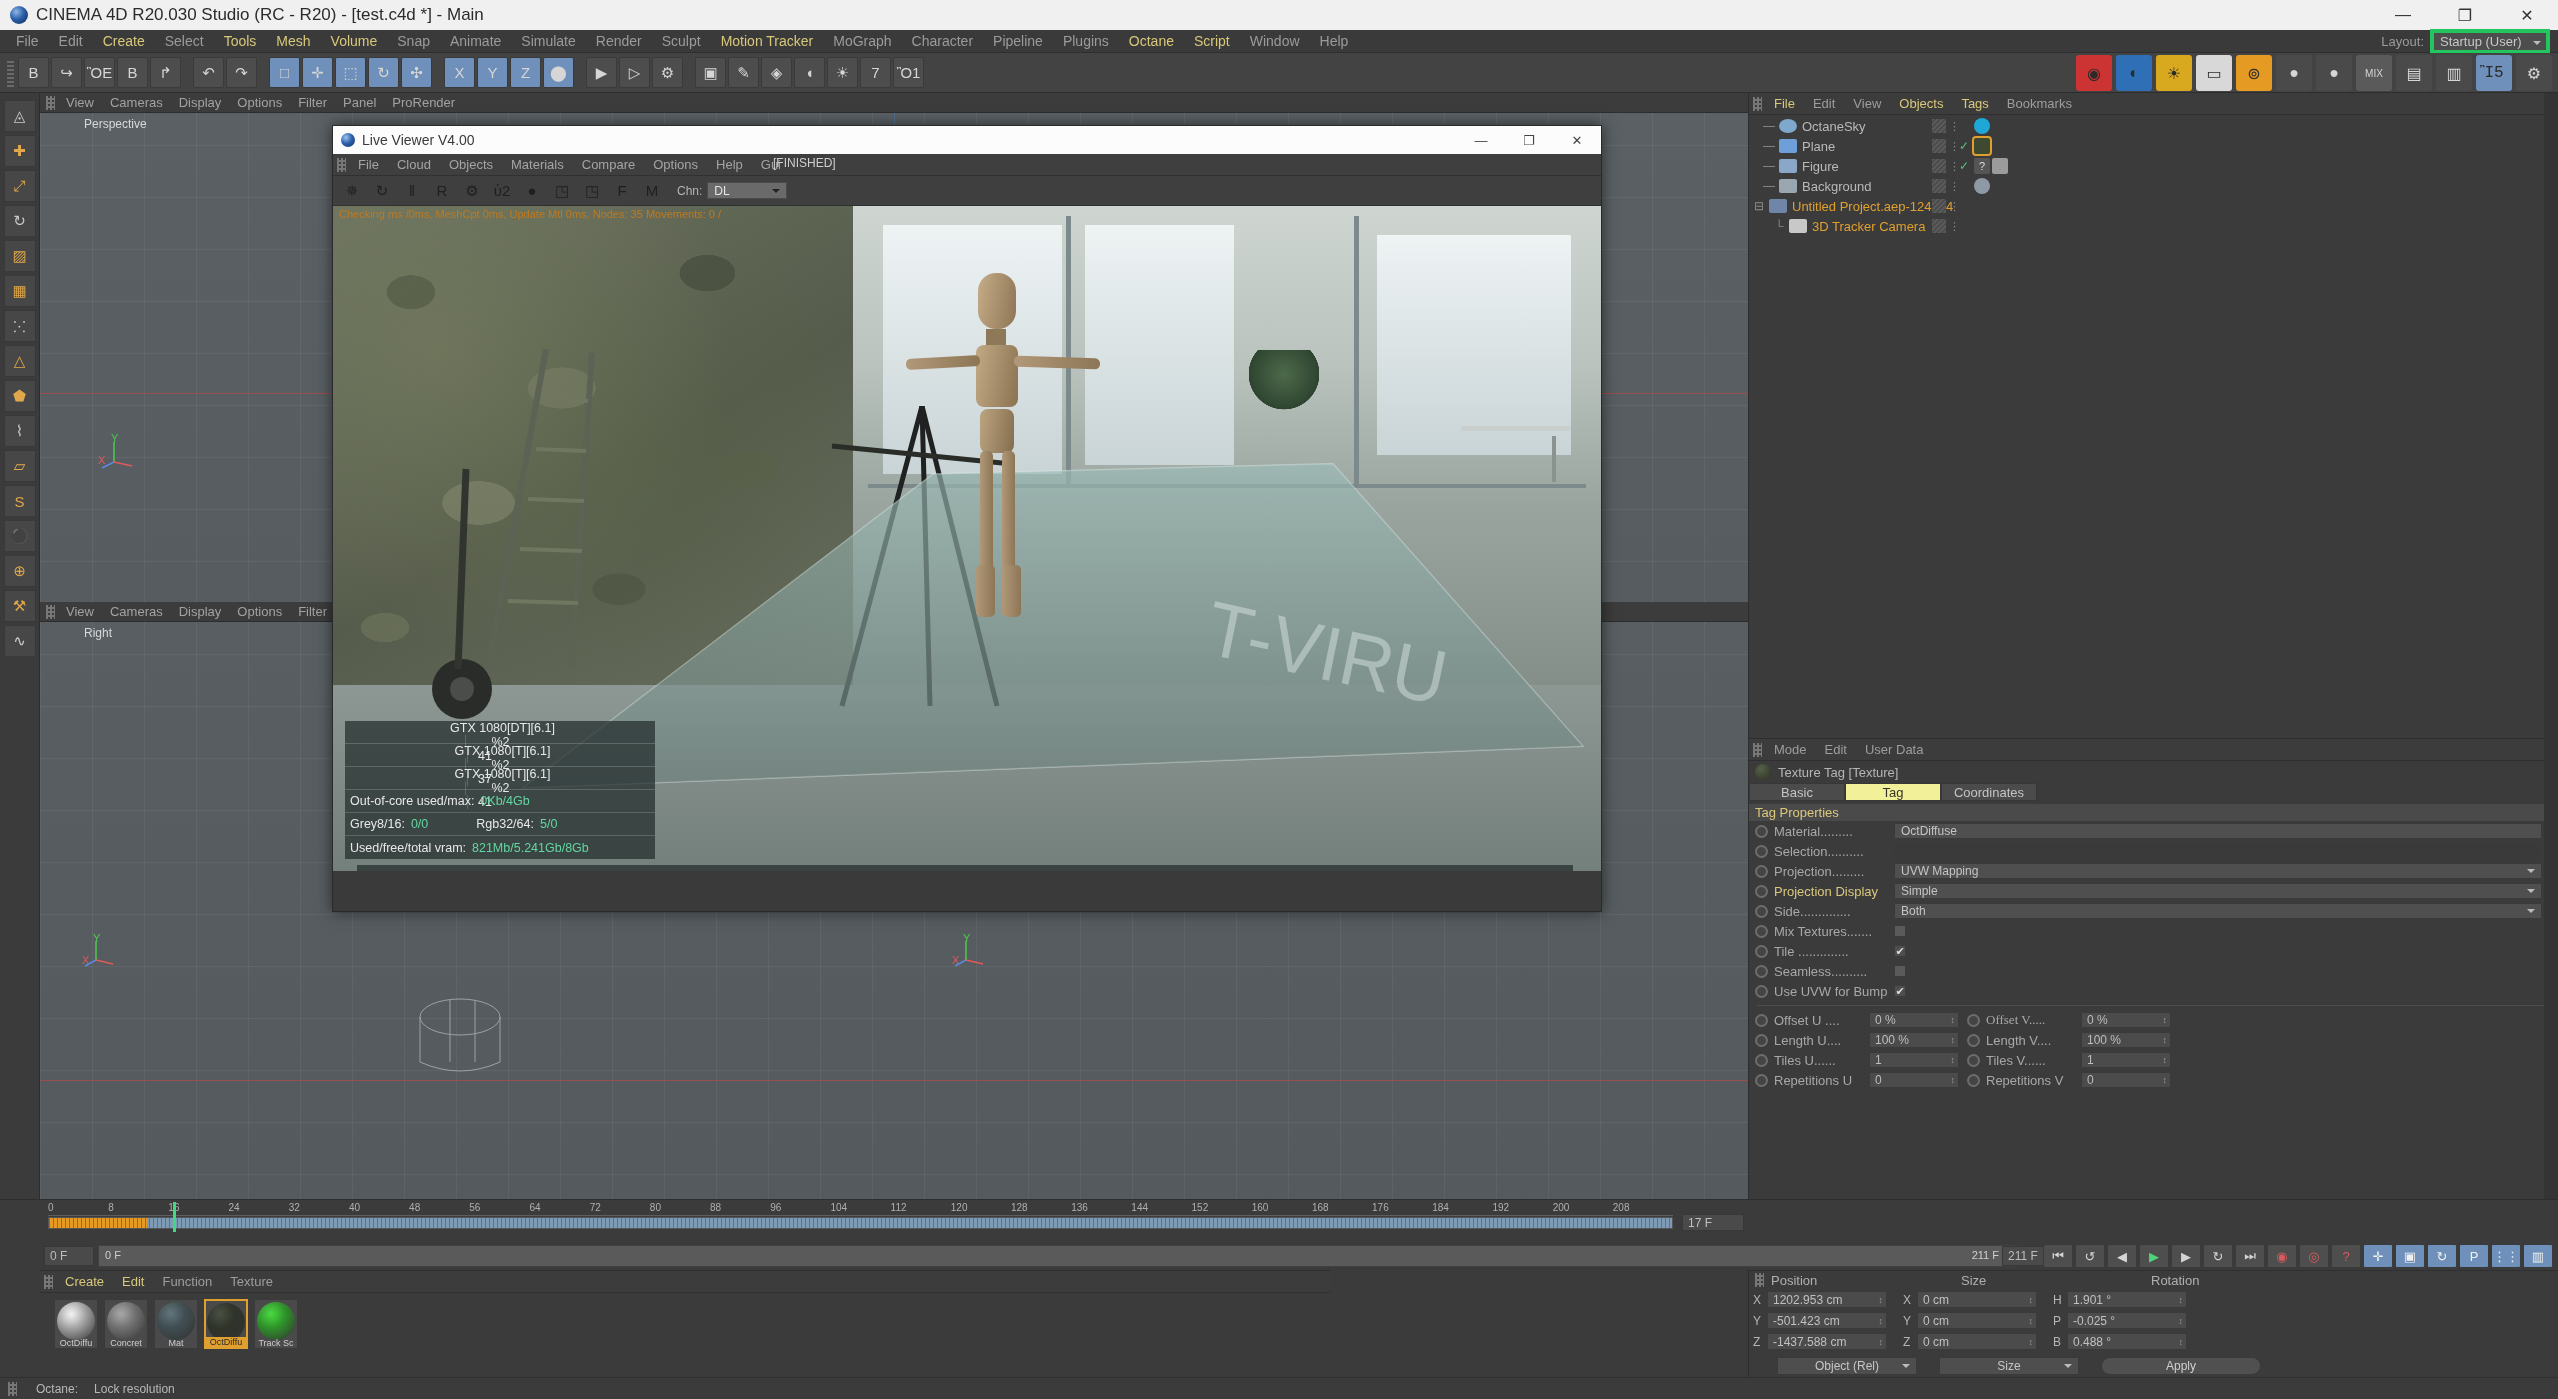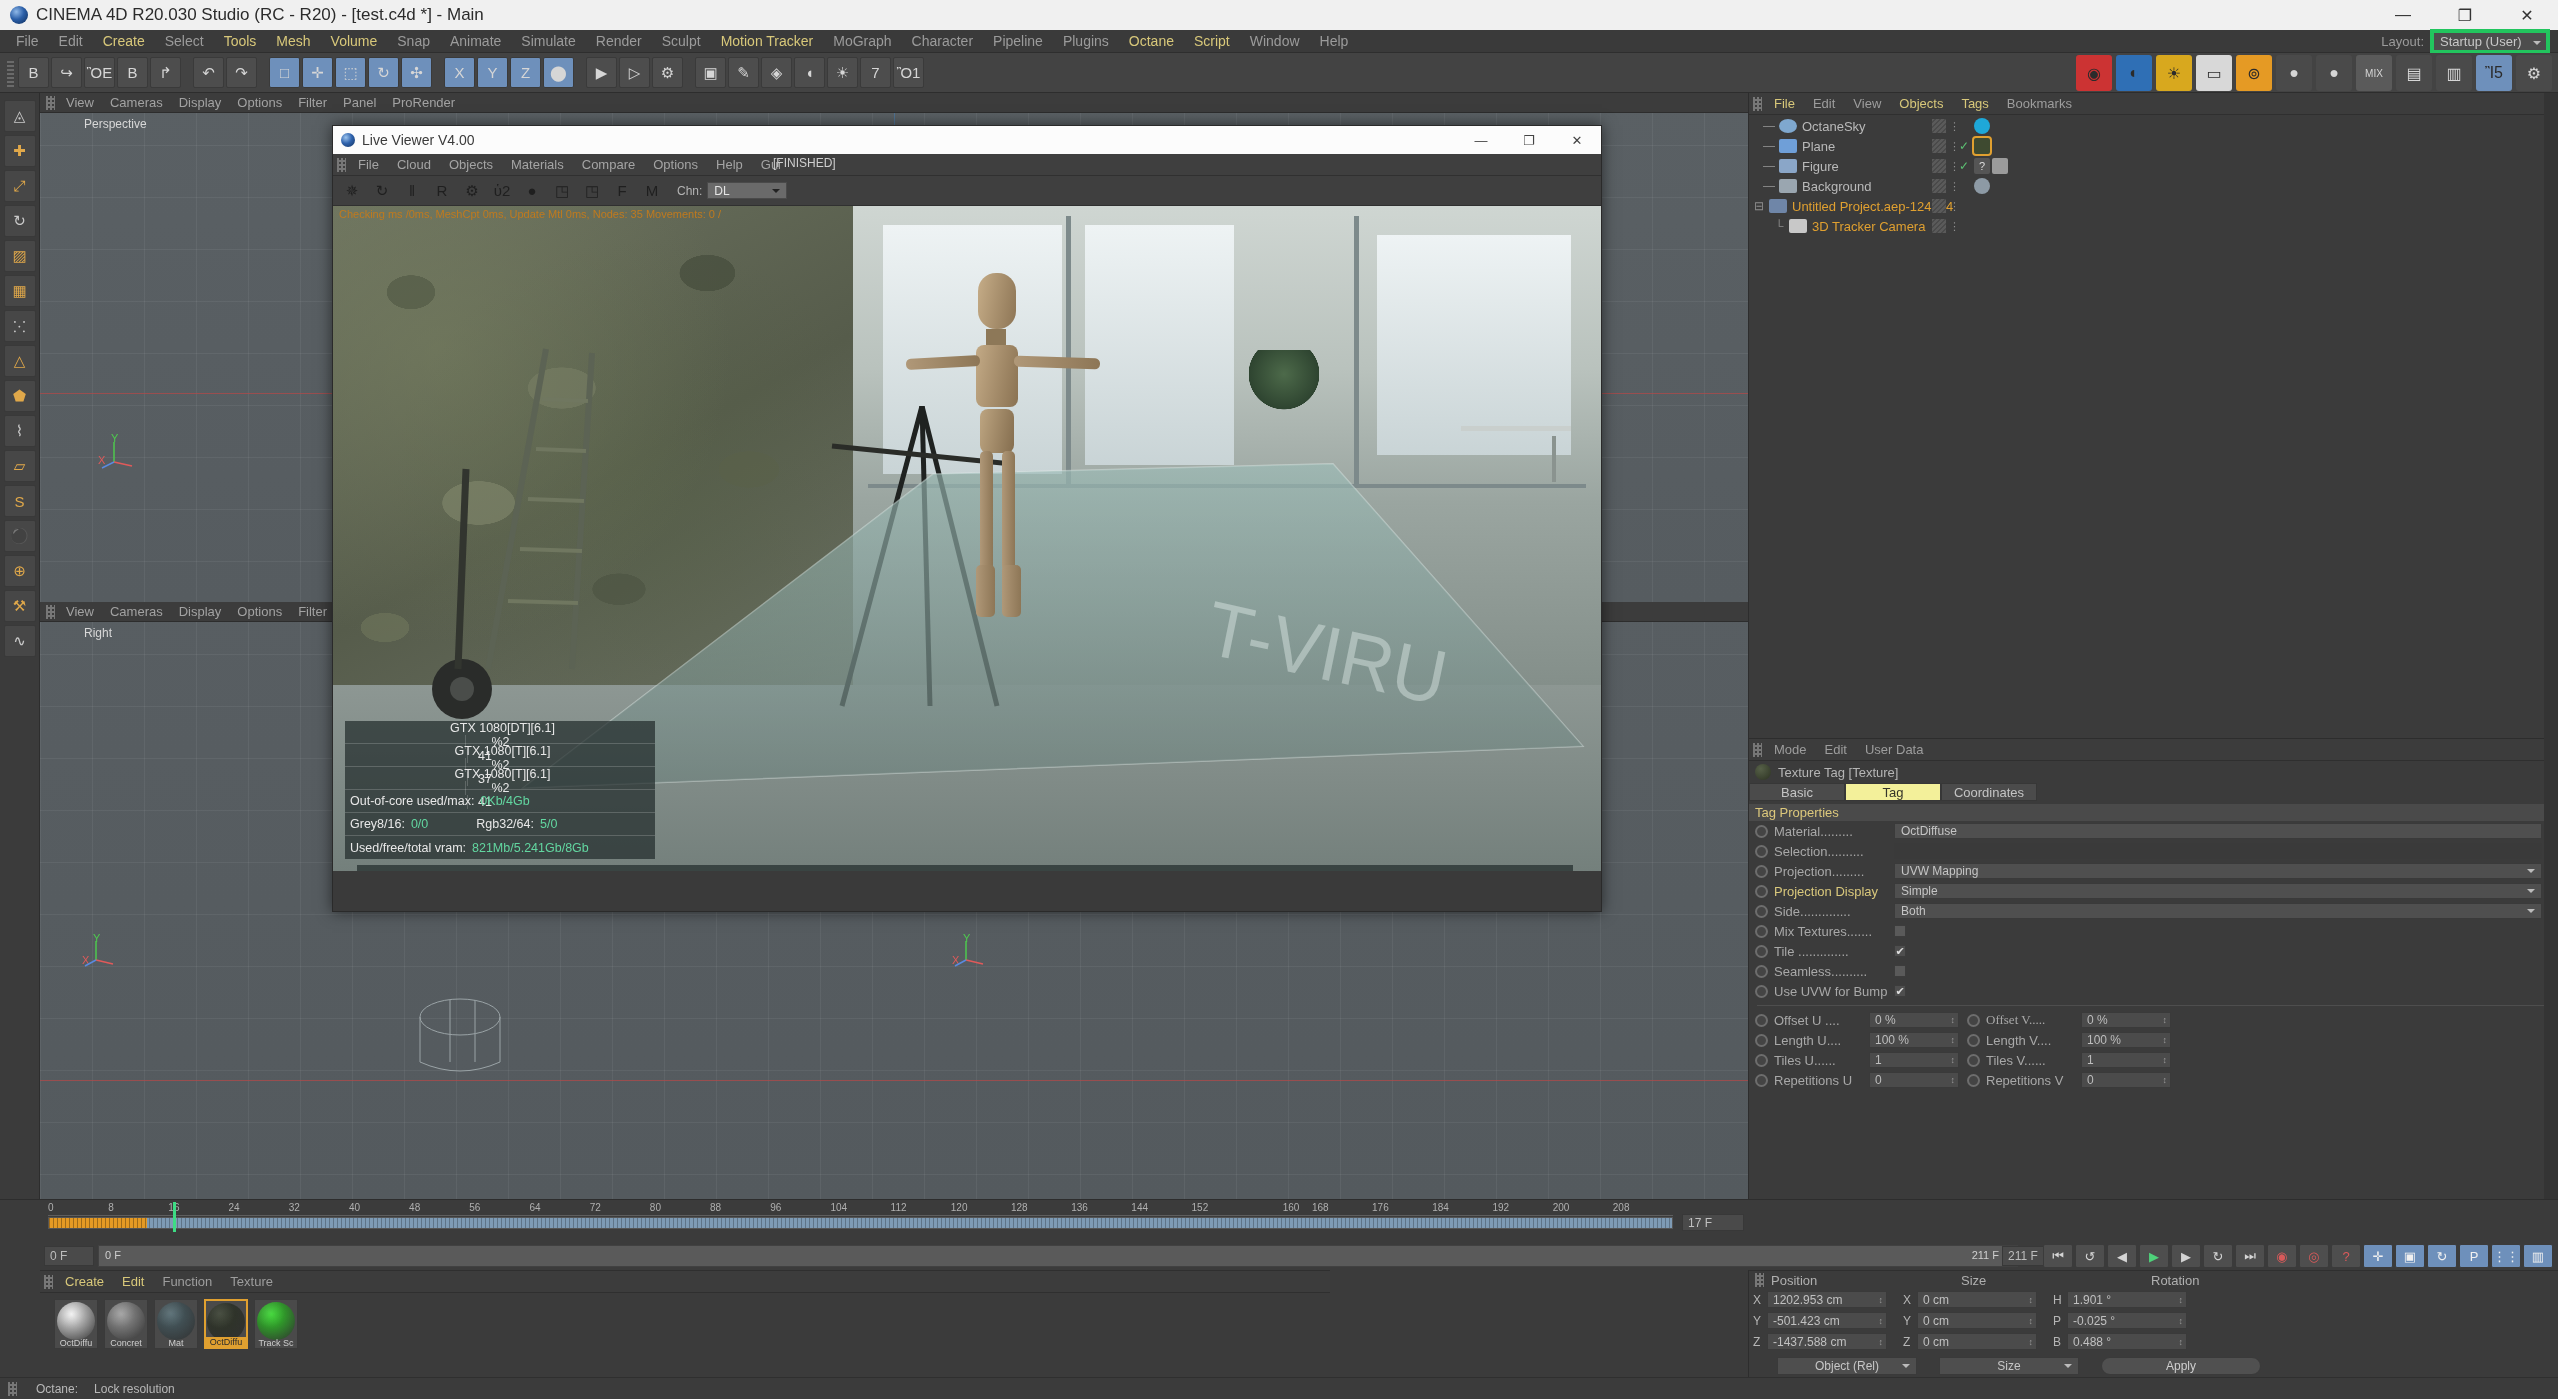--- a/index.html
+++ b/index.html
@@ -359,21 +359,21 @@
         <div class="rbtn" style="background: rgb(204, 51, 51); color: rgb(43, 43, 43);">◉</div>
         <div class="rbtn" style="background: rgb(47, 111, 181); color: rgb(43, 43, 43);">◐</div>
         <div class="rbtn" style="background: rgb(216, 168, 30); color: rgb(43, 43, 43);">☀</div>
         <div class="rbtn" style="background: rgb(216, 216, 216); color: rgb(43, 43, 43);">▭</div>
         <div class="rbtn" style="background: rgb(229, 154, 36); color: rgb(43, 43, 43);">⊚</div>
         <div class="rbtn" style="color: rgb(214, 214, 214);">●</div>
         <div class="rbtn" style="color: rgb(214, 214, 214);">●</div>
         <div class="rbtn" style="background: rgb(90, 90, 90); font-size: 10px; color: rgb(214, 214, 214);">MIX</div>
         <div class="rbtn" style="color: rgb(214, 214, 214);">▤</div>
         <div class="rbtn" style="color: rgb(214, 214, 214);">▥</div>
-        <div class="rbtn" style="background: rgb(110, 144, 187); color: rgb(43, 43, 43);">Ἲ5</div>
+        <div class="rbtn" style="background: rgb(110, 144, 187); color: rgb(43, 43, 43); font-family: Liberation Mono, monospace;">Ἲ5</div>
         <div class="rbtn" style="color: rgb(214, 214, 214);">⚙</div>
       </div>
   </div>
 
   <div class="body">
 
     <div class="leftpal" id="leftpal">
       <div class="lp g">◬</div>
         <div class="lp">✚</div>
         <div class="lp">⤢</div>
@@ -662,21 +662,21 @@
             <span class="rtick" style="left: 37.037%;">80</span>
             <span class="rtick" style="left: 40.7407%;">88</span>
             <span class="rtick" style="left: 44.4444%;">96</span>
             <span class="rtick" style="left: 48.1481%;">104</span>
             <span class="rtick" style="left: 51.8519%;">112</span>
             <span class="rtick" style="left: 55.5556%;">120</span>
             <span class="rtick" style="left: 59.2593%;">128</span>
             <span class="rtick" style="left: 62.963%;">136</span>
             <span class="rtick" style="left: 66.6667%;">144</span>
             <span class="rtick" style="left: 70.3704%;">152</span>
-            <span class="rtick" style="left: 74.0741%; margin-left: 31px;">160</span>
+            <span class="rtick" style="left: 74.0741%;">160</span>
             <span class="rtick" style="left: 77.7778%;">168</span>
             <span class="rtick" style="left: 81.4815%;">176</span>
             <span class="rtick" style="left: 85.1852%;">184</span>
             <span class="rtick" style="left: 88.8889%;">192</span>
             <span class="rtick" style="left: 92.5926%;">200</span>
             <span class="rtick" style="left: 96.2963%;">208</span>
           </div>
         <div class="track">
           <div class="trackorange"></div>
           <div class="playhead" style="left:124px;"></div>

